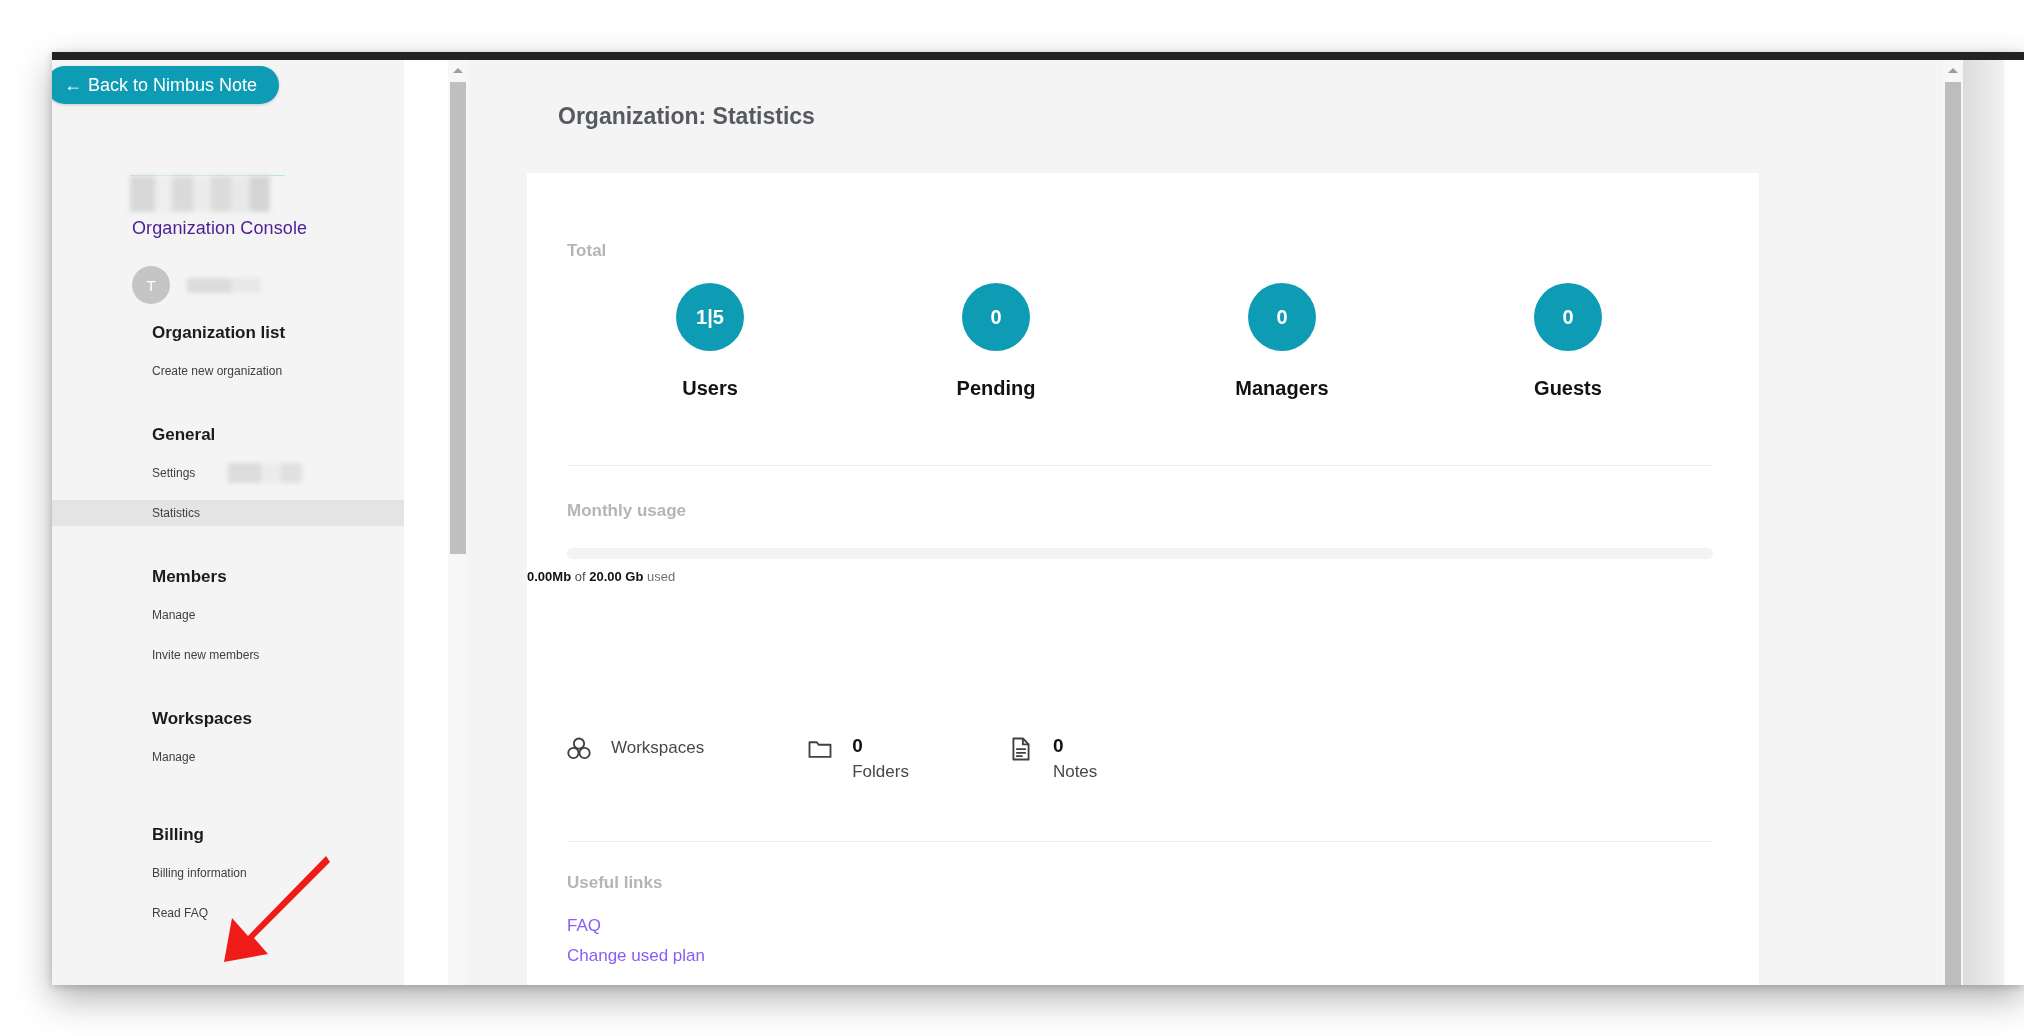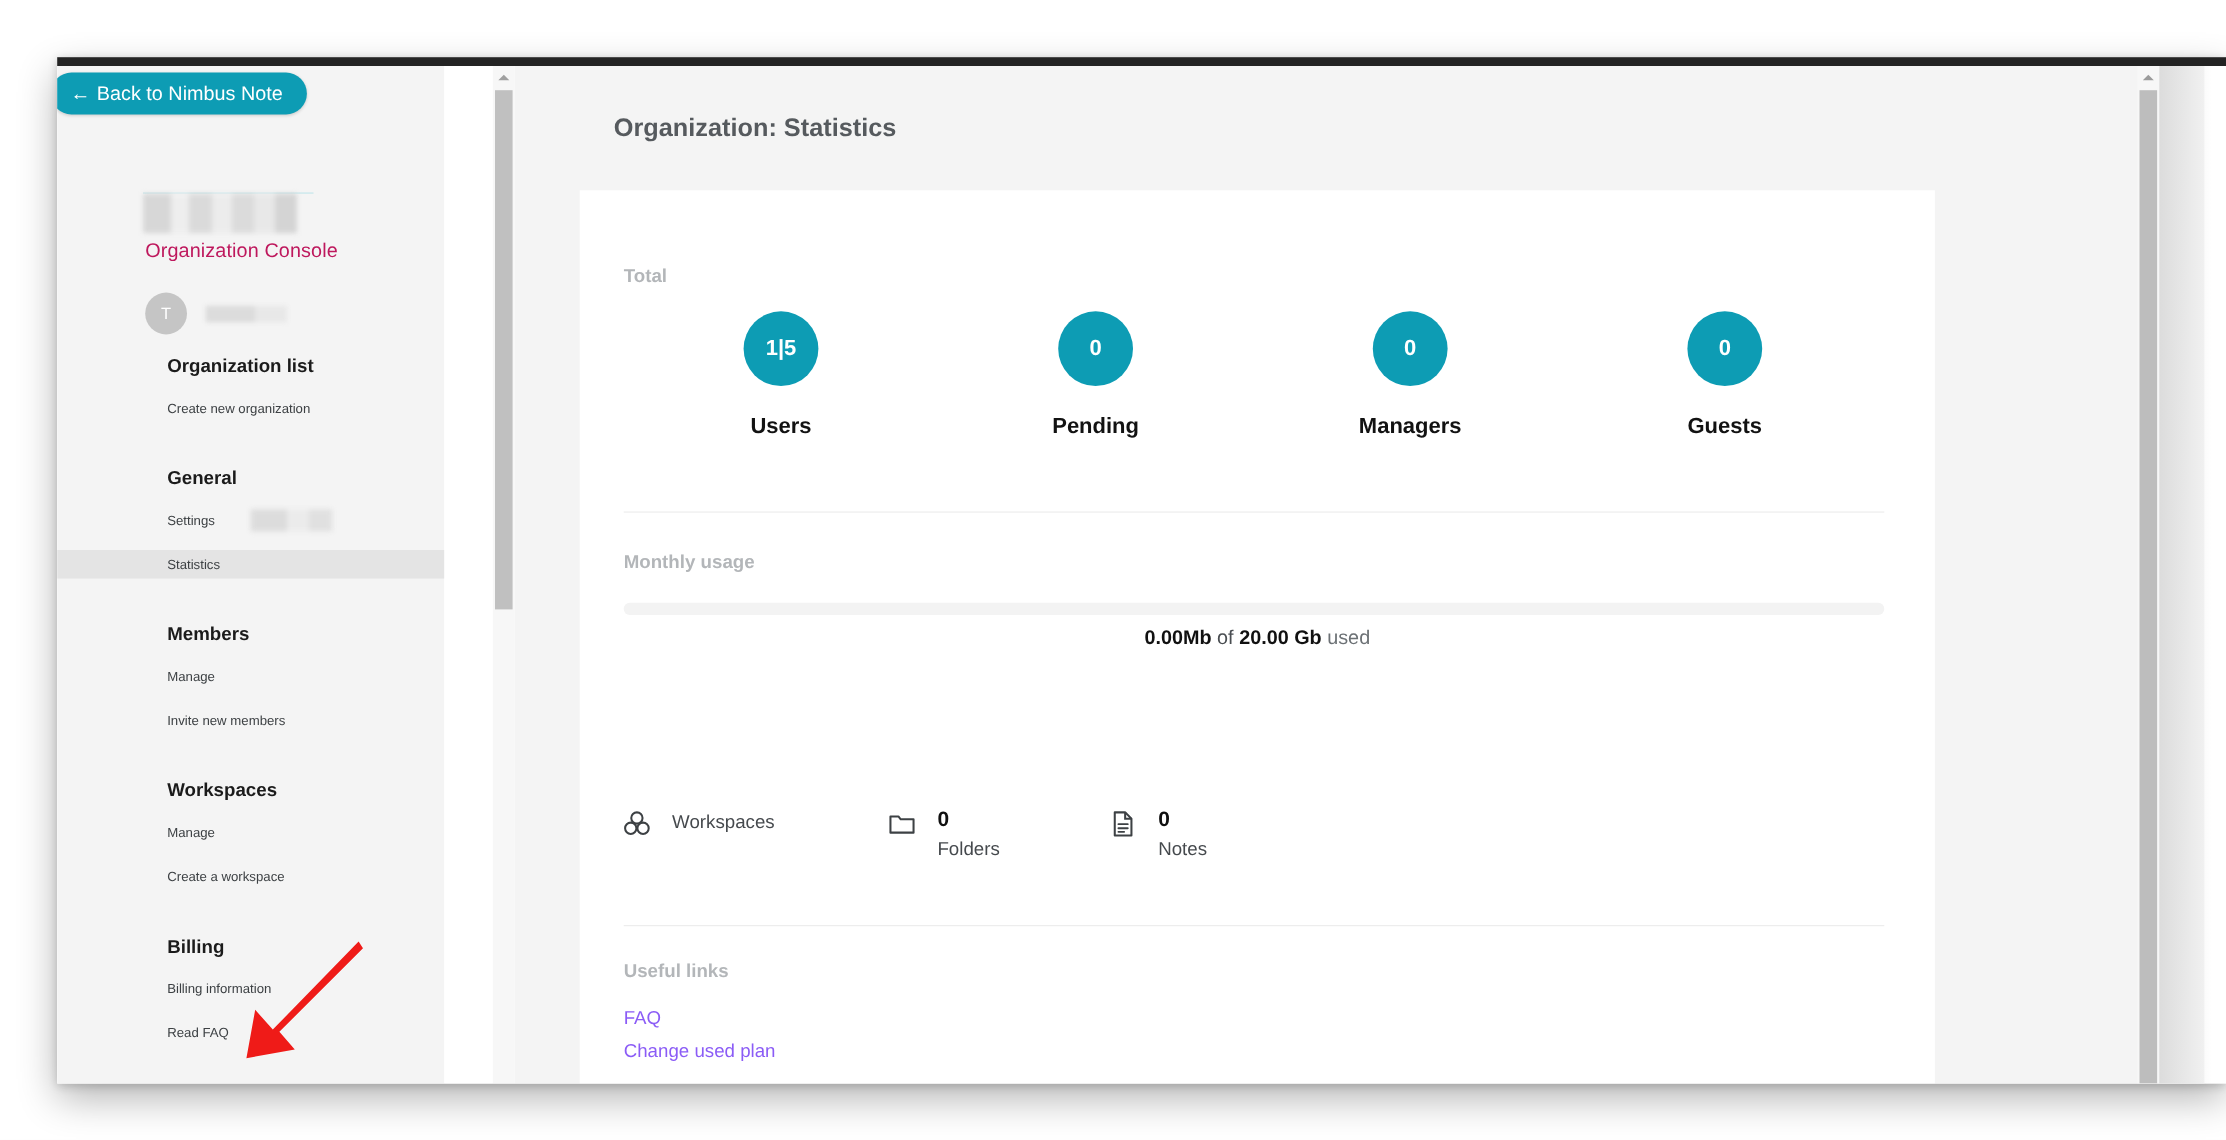--- a/index.html
+++ b/index.html
@@ -106,21 +106,21 @@
         #d3d3d3 86% 100%);
     filter: blur(2.4px);
     opacity: 0.95;
   }
 
   .brand-sub {
     position: absolute;
     left: 80px;
     top: 158px;
     font-size: 18px;
-    color: #be185d;
+    color: #4c1d95;
     letter-spacing: 0.1px;
   }
 
   .user-row {
     position: absolute;
     left: 80px;
     top: 206px;
     display: flex;
     align-items: center;
   }
@@ -298,22 +298,21 @@
     height: 100%;
     width: 0%;
     border-radius: 6px;
     background: #0d9cb4;
   }
 
   .usage-text {
     position: absolute;
     left: 0;
     width: 1232px;
-    text-align: center;
-    font-size: 18px;
+    font-size: 13px;
     color: #4a4e52;
   }
   .usage-text b { color: #111111; }
   .usage-text .used { color: #6c7175; }
 
   .counts-row {
     position: absolute;
     left: 38px;
     top: 560px;
     display: flex;
@@ -446,21 +445,20 @@
         <div class="nav-item">Manage</div>
         <div class="gap-sm"></div>
         <div class="nav-item">Invite new members</div>
 
         <div class="gap-lg"></div>
 
         <div class="nav-group-title">Workspaces</div>
         <div class="gap-sm"></div>
         <div class="nav-item">Manage</div>
         <div class="gap-sm"></div>
-        <div class="nav-item">Create a workspace</div>
 
         <div class="gap-lg"></div>
 
         <div class="nav-group-title">Billing</div>
         <div class="gap-sm"></div>
         <div class="nav-item">Billing information</div>
         <div class="gap-sm"></div>
         <div class="nav-item">Read FAQ</div>
 
         <div class="gap-lg"></div>

